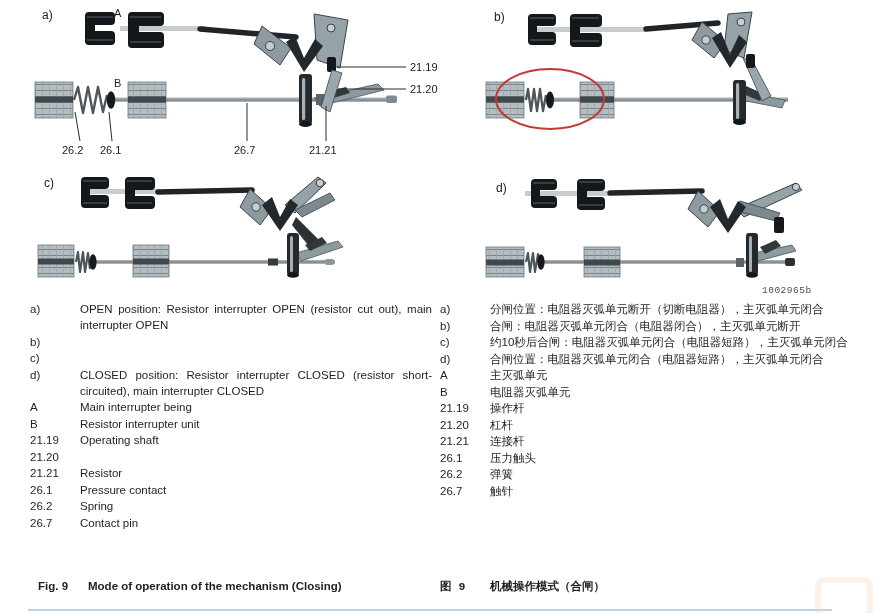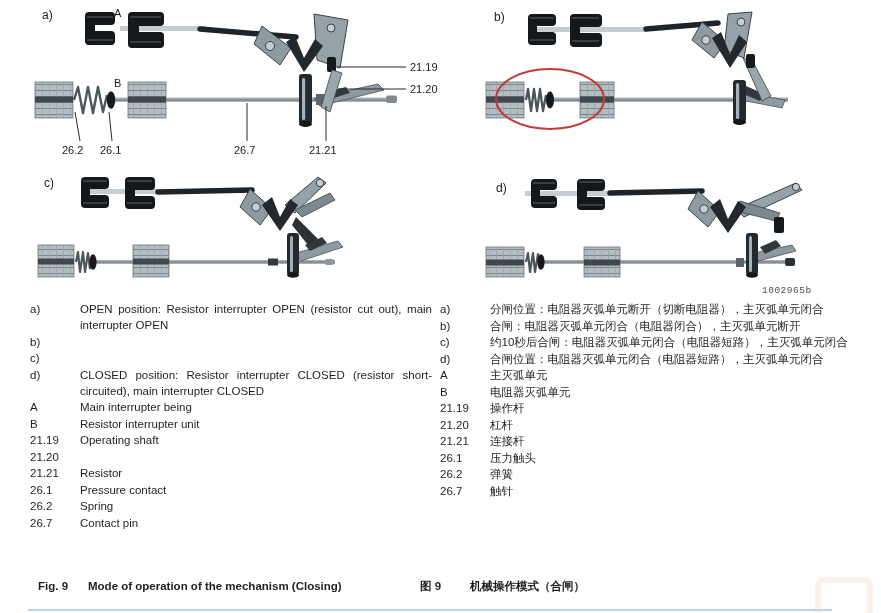--- a/index.html
+++ b/index.html
@@ -11,21 +11,21 @@
   .dtag{font-size:12px;}
   .refcode{font-size:9.5px;color:#4d4d4d;letter-spacing:0.5px;}
   .legend{position:absolute;top:301px;}
   .legend-left{left:30px;width:402px;}
   .legend-right{left:440px;width:432px;}
   .lrow{display:flex;font-size:11.5px;line-height:16px;margin-bottom:0.5px;}
   .lkey{width:50px;flex-shrink:0;}
   .ltext{flex:1;text-align:justify;}
   .caption{position:absolute;top:579px;display:flex;font-weight:bold;font-size:11.5px;line-height:15px;}
   .caption-left{left:30px;width:402px;margin-left:8px;}
-  .caption-right{left:420px;width:349px;}
+  .caption-right{left:440px;width:349px;font-family:Liberation Mono, monospace;}
   .ckey{width:50px;flex-shrink:0;}
   .bottom-line{position:absolute;left:28px;top:609px;width:804px;height:2px;
                background:#aecde9;opacity:.85;}
   .watermark{position:absolute;right:8px;bottom:-6px;width:46px;height:30px;
              border:6px solid rgba(243,196,168,.25);border-radius:10px;}
 </style>
 </head>
 <body>
 
 <div class="page">

